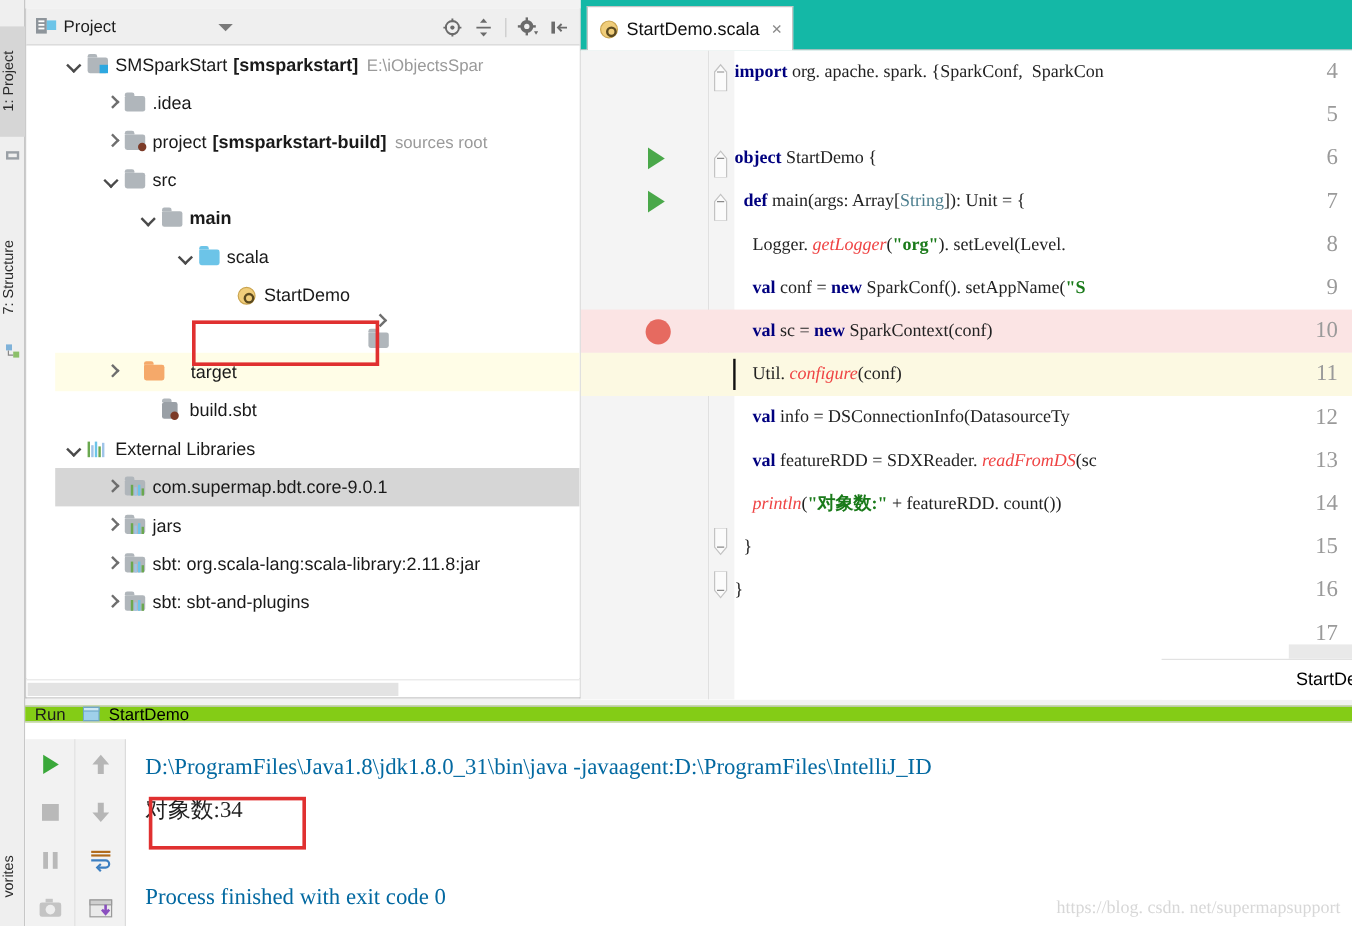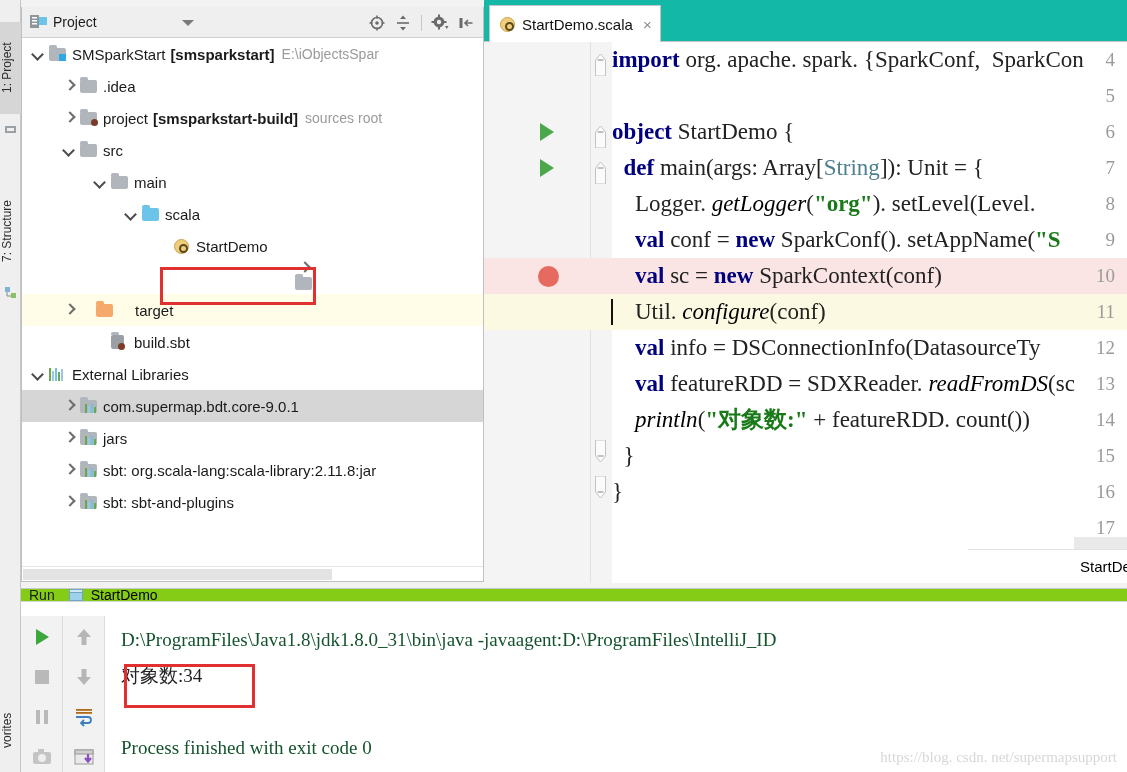--- a/index.html
+++ b/index.html
@@ -40,21 +40,21 @@
   .proj-header-label { font-size: 14px; color: #1b1b1b; margin-left: 28px; }
   .proj-caret {
     position: absolute; left: 160px; top: 13px;
     width: 0; height: 0; border-left: 6px solid transparent;
     border-right: 6px solid transparent; border-top: 6px solid #7a7a7a;
   }
   .hdr-icons { position: absolute; right: 6px; top: 0; height: 31px; display: flex; align-items: center; gap: 4px;}
   .hdr-icon { width: 22px; height: 22px; display: flex; align-items: center; justify-content: center; }
   .hdr-sep { width: 1px; height: 16px; background: #c9c9c9; margin: 0 3px; }
 
-  .tree { position: absolute; left: 0; top: 31px; right: 0; bottom: 16px; overflow: hidden; background: #fff; }
+  .tree { position: absolute; left: 0; top: 31px; right: 0; bottom: 16px; overflow: hidden; background: #fff; padding-left: 24px; }
   .row {
     position: relative; height: 32px; display: flex; align-items: center;
     white-space: nowrap; font-size: 15px; color: #1a1a1a; cursor: default;
   }
   .row.hl-yellow { background: #fffde7; }
   .row.hl-gray { background: #d6d6d6; }
   .arrow { width: 13px; height: 13px; flex: 0 0 13px; position: relative; }
   .arrow.closed::before {
     content: ""; position: absolute; left: 3px; top: 1px; width: 6px; height: 6px;
     border-right: 2px solid #6e6e6e; border-bottom: 2px solid #6e6e6e;
@@ -112,29 +112,29 @@
 
   .code-wrap { position: absolute; left: 0; top: 42px; right: 0; bottom: 0; background: #fff; overflow: hidden; }
   .gutter { position: absolute; left: 0; top: 0; width: 107px; height: 100%; background: #f4f4f4;
             border-right: 1px solid #e0e0e0; }
   .fold-col { position: absolute; left: 107px; top: 0; width: 21px; height: 100%; background: #f4f4f4; }
   .code-line { position: relative; height: 36px; }
   .ln { position: absolute; right: 0; width: 100%; text-align: right; padding-right: 12px;
         color: #9a9a9a; font-family: "Liberation Serif", serif; font-size: 19px; line-height: 36px; }
   .codetext {
     position: absolute; left: 128px; right: 0; top: 0; height: 36px;
-    font-family: "Liberation Serif", serif; font-size: 23px; line-height: 36px;
+    font-family: "Liberation Serif", serif; font-size: 15px; line-height: 36px;
     white-space: pre; color: #222;
   }
   .row-bg { position: absolute; left: 0; right: 0; height: 36px; }
   .bg-break { background: #fbe4e4; }
   .bg-caret { background: #fcf9e2; }
   .kw { color: #00007f; font-weight: bold; }
   .str { color: #1a7a1a; font-weight: bold; }
-  .ital { font-style: italic; color: #000000; }
+  .ital { font-style: italic; color: #ef4444; }
   .typ { color: #4d7f8f; }
   .grn-run { position: absolute; left: 56px; top: 9px; width: 0; height: 0;
              border-top: 9px solid transparent; border-bottom: 9px solid transparent; border-left: 14px solid #4aa84a; }
   .breakpoint { position: absolute; left: 54px; top: 8px; width: 21px; height: 21px; border-radius: 50%; background: #e66a60; }
   .caret-bar { position: absolute; left: 127px; top: 5px; width: 2px; height: 26px; background: #111; }
   .foldmark { position: absolute; left: 109px; width: 15px; }
 
   .breadcrumb {
     position: absolute; left: 484px; top: 549px; width: 643px; height: 34px;
     background: #fff; border-top: 1px solid #e2e2e2;
@@ -151,21 +151,21 @@
   .run-tab-icon { width: 16px; height: 14px; margin-right: 6px; position: relative; }
   .run-body { position: absolute; left: 0; top: 28px; right: 0; bottom: 0; background: #fff; display: flex; }
   .run-toolcol { width: 42px; height: 100%; background: #f2f2f2; border-right: 1px solid #dcdcdc;
                  display: flex; flex-direction: column; align-items: center; padding-top: 8px; gap: 14px; }
   .run-toolcol2 { width: 42px; height: 100%; background: #f2f2f2; border-right: 1px solid #dcdcdc;
                  display: flex; flex-direction: column; align-items: center; padding-top: 8px; gap: 14px; }
   .tbtn { width: 26px; height: 26px; display: flex; align-items: center; justify-content: center; }
   .console { position: relative; flex: 1; background: #fff; padding-left: 16px; padding-top: 6px;
              font-family: "Liberation Serif", serif; font-size: 19px; color: #222; }
   .cline { height: 36px; line-height: 36px; white-space: nowrap; }
-  .cline.blue { color: #14532d; }
+  .cline.blue { color: #0369a1; }
   .watermark { position: absolute; right: 10px; bottom: 6px; color: #d7d7d7; font-size: 15px;
                font-family: "Liberation Serif", serif; }
 </style>
 </head>
 <body>
 
 <div id="app">
 
   <div class="vstrip">
     <div class="vtab sel" style="top:22px; height:92px;">
@@ -273,21 +273,21 @@
           <b style="margin-left: 5px; font-size: 15px;">[smsparkstart-build]</b>
           <span class="dim">sources root</span>
         </div>
         <div class="row" style="padding-left: 41px;">
           <span class="arrow open"></span>
           <span class="ficon">
             <span class="folder"></span>
           </span>
           <span class="label">src</span>
         </div>
-        <div class="row" style="padding-left: 72px;">
+        <div class="row" style="padding-left: 72px; font-weight: bold;">
           <span class="arrow open"></span>
           <span class="ficon">
             <span class="folder"></span>
           </span>
           <span class="label">main</span>
         </div>
         <div class="row" style="padding-left: 103px;">
           <span class="arrow open"></span>
           <span class="ficon">
             <span class="folder blue"></span>

